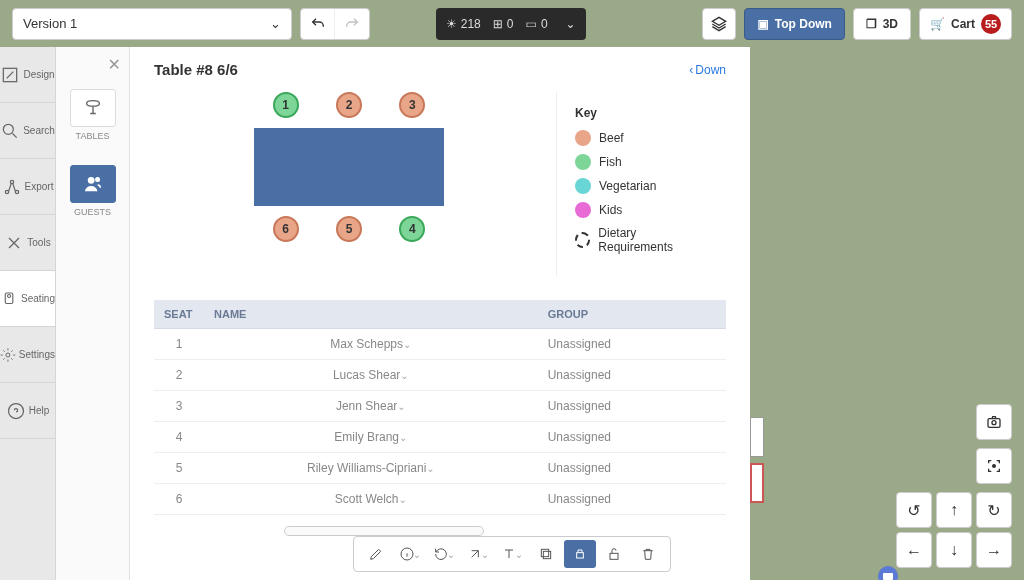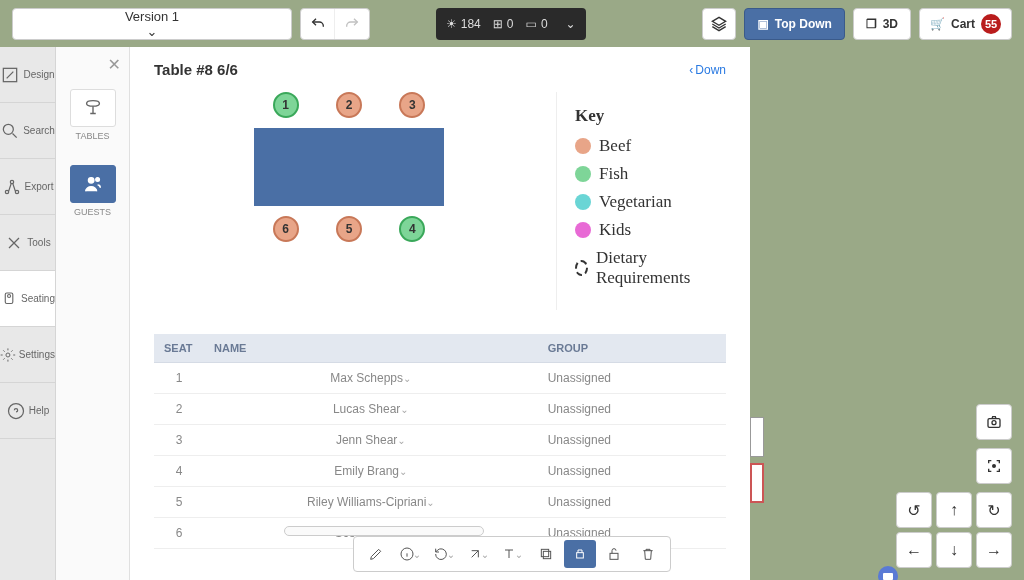--- a/index.html
+++ b/index.html
@@ -1,20 +1,20 @@
 <!DOCTYPE html>
 <html><head>
 <meta charset="utf-8">
 <style>
 * { box-sizing: border-box; margin: 0; padding: 0; }
 body { font-family: -apple-system, BlinkMacSystemFont, "Segoe UI", Arial, sans-serif; font-size: 13px; color: #333; background: #9AA987; width: 1024px; height: 580px; overflow: hidden; position: relative; }
 
 
 .topbar { height: 47px; background: #9AA987; display: flex; align-items: center; padding: 7px 12px; gap: 8px; }
-.version-select { width: 280px; height: 32px; background: #fff; border: 1px solid #ccc; border-radius: 4px; display: flex; align-items: center; justify-content: space-between; padding: 0 10px; cursor: pointer; flex-direction: column; }
+.version-select { width: 280px; height: 32px; background: #fff; border: 1px solid #ccc; border-radius: 4px; display: flex; align-items: center; justify-content: space-between; padding: 0 10px; cursor: pointer; }
 .undo-redo { display: flex; background: #fff; border: 1px solid #ccc; border-radius: 4px; height: 32px; }
 .undo-redo > div { width: 34px; display: flex; align-items: center; justify-content: center; cursor: pointer; }
 .undo-redo > div:first-child { border-right: 1px solid #eee; }
 .black-toolbar { background: #2a2a2a; border-radius: 4px; height: 32px; display: flex; align-items: center; padding: 0 10px; gap: 12px; color: #ddd; font-size: 12px; }
 .black-toolbar .segment { display: flex; align-items: center; gap: 4px; }
 .spacer { flex: 1; }
 .layers-btn { width: 34px; height: 32px; background: #fff; border: 1px solid #ccc; border-radius: 4px; display: flex; align-items: center; justify-content: center; cursor: pointer; }
 .topdown-btn { height: 32px; background: #4a6fa5; color: #fff; border: 1px solid #3a5a8a; border-radius: 4px; display: flex; align-items: center; gap: 6px; padding: 0 12px; font-weight: 600; font-size: 12px; cursor: pointer; }
 .threed-btn { height: 32px; background: #fff; border: 1px solid #ccc; border-radius: 4px; display: flex; align-items: center; gap: 6px; padding: 0 12px; font-weight: 600; font-size: 12px; cursor: pointer; }
 .cart-btn { height: 32px; background: #fff; border: 1px solid #ccc; border-radius: 4px; display: flex; align-items: center; gap: 6px; padding: 0 10px; font-weight: 600; font-size: 12px; cursor: pointer; }
@@ -45,21 +45,21 @@
 .diagram-area { padding: 10px 24px; display: flex; gap: 16px; }
 .table-diagram { flex: 0 0 auto; margin-left: 100px; }
 .table-rect { width: 190px; height: 78px; background: #4a6fa5; position: relative; margin: 36px 0; }
 .seat-row { display: flex; justify-content: space-around; position: absolute; left: 0; right: 0; }
 .seat-row.top { top: -36px; }
 .seat-row.bottom { bottom: -36px; }
 .seat { width: 26px; height: 26px; border-radius: 50%; border: 2px solid #3a7a3a; display: flex; align-items: center; justify-content: center; font-size: 12px; font-weight: 600; }
 .seat.beef { background: #e8a588; border-color: #c87858; }
 .seat.fish { background: #7ed598; border-color: #3aa85a; }
 
-.key-panel { padding: 14px 18px; border-left: 1px solid #eee; font-size: 17px; width: 170px; margin-left: auto; font-family: Liberation Serif, serif; }
+.key-panel { padding: 14px 18px; border-left: 1px solid #eee; font-size: 12px; width: 170px; margin-left: auto; }
 .key-title { font-weight: 700; margin-bottom: 10px; }
 .key-item { display: flex; align-items: center; gap: 8px; margin-bottom: 8px; }
 .swatch { width: 16px; height: 16px; border-radius: 50%; }
 .swatch.beef { background: #e8a588; }
 .swatch.fish { background: #7ed598; }
 .swatch.veg { background: #6ad5d5; }
 .swatch.kids { background: #e86ad5; }
 .swatch.dietary { border: 2px dashed #333; background: transparent; }
 
 
@@ -111,21 +111,21 @@
         <svg width="16" height="16" viewBox="0 0 24 24" fill="none" stroke="#333" stroke-width="2">
           <path d="M15 14l5-5-5-5"></path>
           <path d="M20 9H10a6 6 0 0 0-6 6v1"></path>
         </svg>
       </div>
   </div>
   <div style="width:50px"></div>
   <div class="black-toolbar">
     <div class="segment">
       <span>☀</span>
-      <span>184</span>
+      <span>218</span>
     </div>
     <div class="segment">
       <span>⊞</span>
       <span>0</span>
     </div>
     <div class="segment">
       <span>▭</span>
       <span>0</span>
     </div>
     <span style="margin-left:6px">⌄</span>

